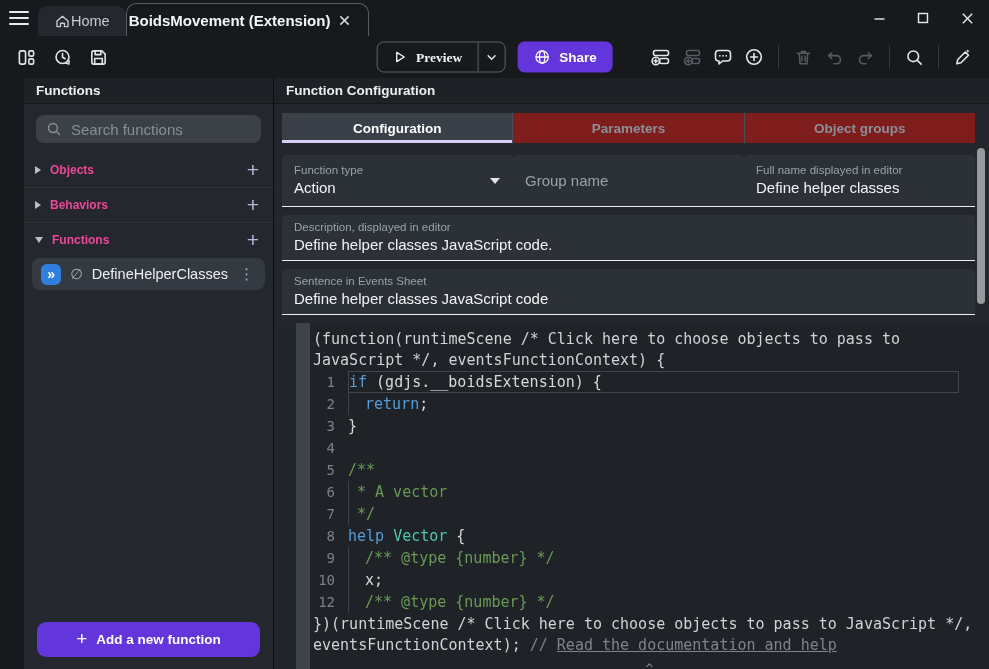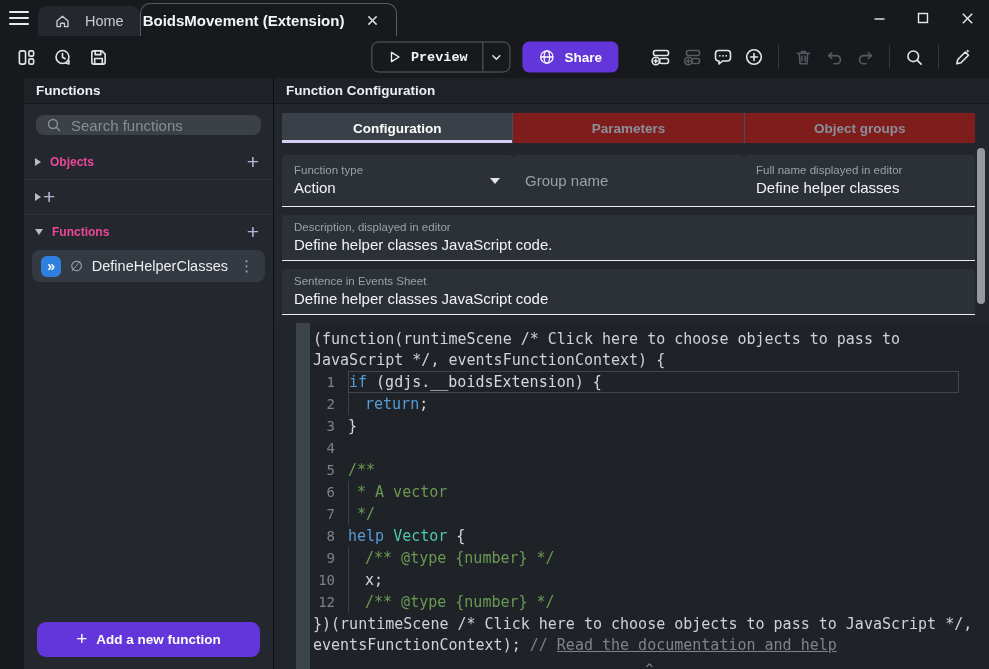--- a/index.html
+++ b/index.html
@@ -4,48 +4,48 @@
 <style>
   * { margin:0; padding:0; box-sizing:border-box; }
   html,body { background:#0d0f12; }
   body { font-family:"Liberation Sans", sans-serif; }
   .window { position:relative; width:989px; height:669px; background:#17191d; overflow:hidden; color:#e8eaee; }
 
   
   .titlebar { height:36px; display:flex; align-items:flex-end; background:#17191d; }
   .hamburger { width:38px; height:36px; display:flex; flex-direction:column; justify-content:center; align-items:center; gap:3.5px; background:none; border:none; cursor:pointer; }
   .hamburger span { display:block; width:20px; height:2.5px; background:#e8eaee; border-radius:2px; }
-  .ttab { display:flex; align-items:center; gap:14px; padding:0 16px; height:30px; border-radius:9px 9px 0 0; color:#c6cbd2; font-size:14.5px; }
+  .ttab { display:flex; align-items:center; gap:0; padding:0 16px; height:30px; border-radius:9px 9px 0 0; color:#c6cbd2; font-size:14.5px; }
   .ttab.home { background:#24282e; }
   .ttab.active { height:33px; background:#17191d; border:1px solid #575c64; border-bottom:none; border-radius:10px 10px 0 0; color:#f3f5f7; font-weight:bold; font-size:15px; padding:0 14px 0 2px; }
   .tab-close { background:none; border:none; color:#d6d9dd; width:20px; height:20px; display:flex; align-items:center; justify-content:center; cursor:pointer; margin-left:4px; }
   .win-controls { margin-left:auto; align-self:center; display:flex; }
   .win-btn { width:44px; height:30px; background:none; border:none; color:#e9ebee; display:flex; align-items:center; justify-content:center; cursor:pointer; }
 
   
   .toolbar { height:42px; display:flex; align-items:center; padding:0 12px; position:relative; background:#17191d; }
   .tb-left { display:flex; gap:8px; }
   .icon-btn { width:28px; height:28px; background:none; border:none; color:#e3e5e8; display:flex; align-items:center; justify-content:center; cursor:pointer; border-radius:5px; }
   .icon-btn.disabled { color:#565b62; }
   .tb-center { position:absolute; left:50%; top:50%; transform:translate(-50%,-50%); display:flex; gap:12px; align-items:center; }
   .preview-split { display:flex; height:31px; border:1px solid #5c6169; border-radius:7px; overflow:hidden; }
-  .preview-main { display:flex; align-items:center; gap:9px; padding:0 15px; background:none; border:none; color:#f2f4f6; font-weight:bold; font-size:13.5px; font-family:Liberation Mono, monospace; cursor:pointer; }
+  .preview-main { display:flex; align-items:center; gap:9px; padding:0 15px; background:none; border:none; color:#f2f4f6; font-weight:bold; font-size:13.5px; font-family:Liberation Serif, serif; cursor:pointer; }
   .preview-caret { width:27px; border:none; border-left:1px solid #5c6169; background:none; color:#e3e5e8; display:flex; align-items:center; justify-content:center; cursor:pointer; }
   .share-btn { height:31px; display:flex; align-items:center; gap:9px; padding:0 16px; border:none; border-radius:7px; background:#6236db; color:#fff; font-weight:bold; font-size:13.5px; font-family:inherit; cursor:pointer; }
   .tb-right { margin-left:auto; display:flex; align-items:center; gap:3px; }
   .tb-sep { width:1px; height:24px; background:#34383e; margin:0 7px; }
 
   
   .content { display:flex; height:591px;padding-left:24px; }
 
   
   .sidebar { width:250px; background:#24282e; border-right:1px solid #0c0e10; display:flex; flex-direction:column; }
   .panel-head { height:26px; background:#1e2227; border-bottom:1px solid #15171b; font-size:13.5px; font-weight:600; color:#eceef1; line-height:25px; padding-left:12px; }
   .search-wrap { padding:11px 12px 9px; }
-  .search-box { height:20px; background:#3c4147; border-radius:8px; display:flex; align-items:center; gap:9px; padding:0 10px; cursor:text; }
+  .search-box { height:28px; background:#3c4147; border-radius:8px; display:flex; align-items:center; gap:9px; padding:0 10px; cursor:text; }
   .search-box input { flex:1; background:none; border:none; outline:none; color:#e8eaee; font-size:15px; font-family:inherit; }
   .search-box input::placeholder { color:#878e97; }
   .tree { display:flex; flex-direction:column; }
   .tree-row { height:35px; display:flex; align-items:center; padding:0 12px 0 11px; border-top:1px solid #2e3237; cursor:pointer; }
   .tree-row:first-child { border-top:none; }
   .tree-row .lbl { flex:1; margin-left:9px; font-weight:bold; font-size:12px; color:#ec4899; }
   .tri-r { width:0; height:0; border-left:6px solid #b9bec6; border-top:4.5px solid transparent; border-bottom:4.5px solid transparent; }
   .tri-d { width:0; height:0; border-top:6px solid #b9bec6; border-left:4.5px solid transparent; border-right:4.5px solid transparent; }
   .plus-btn { background:none; border:none; color:#b7b3db; font-size:21px; font-weight:300; line-height:20px; cursor:pointer; padding:0 2px; font-family:inherit; }
   .func-item { margin:1px 8px 7px; height:32px; background:#343a41; border-radius:8px; display:flex; align-items:center; gap:9px; padding:0 9px; cursor:pointer; }
@@ -314,20 +314,21 @@
         </div>
       </div>
       <div class="tree" id="tree">
           <div class="tree-row">
             <span class="tri-r"></span>
             <span class="lbl">Objects</span>
             <button class="plus-btn">+</button>
           </div>
           <div class="tree-row">
             <span class="tri-r"></span>
+            <span class="lbl">Behaviors</span>
             <button class="plus-btn">+</button>
           </div>
           <div class="tree-row">
             <span class="tri-d"></span>
             <span class="lbl">Functions</span>
             <button class="plus-btn">+</button>
           </div>
           <div class="func-item">
             <span class="func-icon">»</span>
             <span class="private-icon">∅</span>

